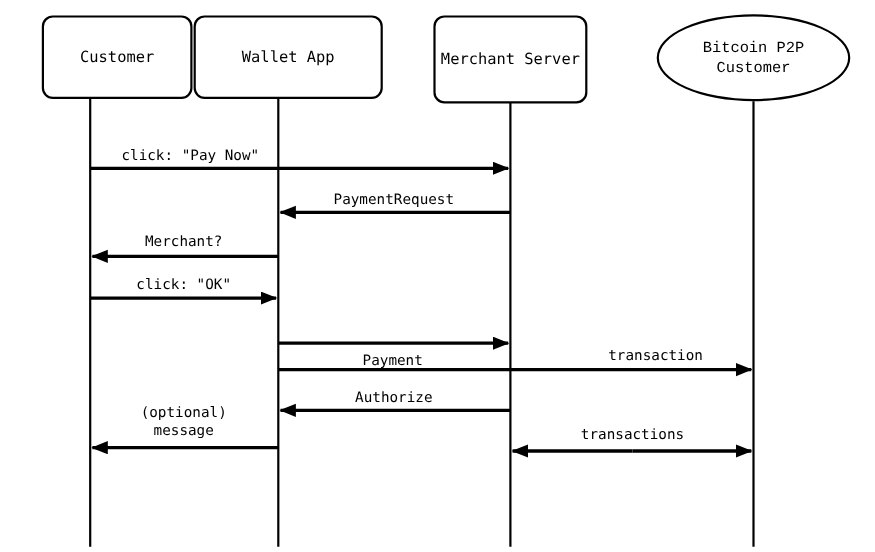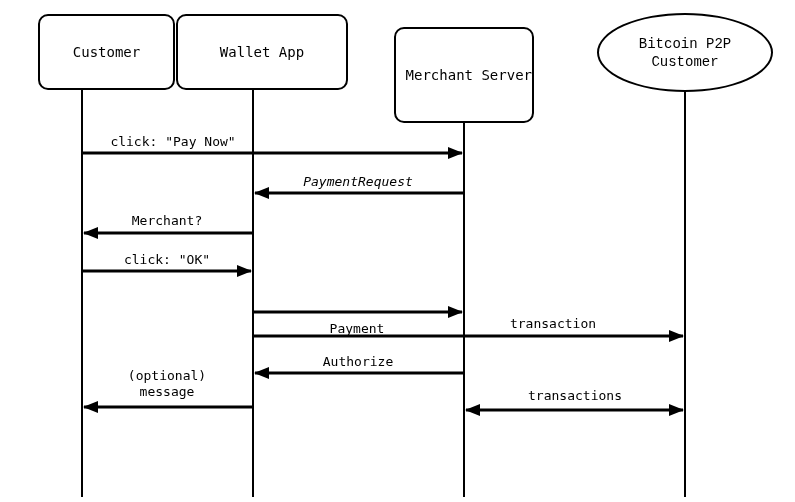--- a/index.html
+++ b/index.html
@@ -80,40 +80,40 @@
   </svg>
 
   <div class="participant rect" style="left:14px; top:14px; width:137px; height:76px;margin-left:24px;">
     <span class="line">Customer</span>
   </div>
 
   <div class="participant rect" style="left:176px; top:14px; width:172px; height:76px;">
     <span class="line">Wallet App</span>
   </div>
 
-  <div class="participant rect" style="left:394px; top:27px; width:140px; height:96px;align-items:flex-end;">
+  <div class="participant rect" style="left:394px; top:14px; width:140px; height:80px;">
     <span class="line">Merchant Server</span>
   </div>
 
   <div class="participant ellipse" style="left:597px; top:13px; width:176px; height:79px;font-family:Liberation Mono, monospace;">
     <span class="line">Bitcoin P2P</span>
     <span class="line">Customer</span>
   </div>
 
   <div class="msg-label" style="left:173px; top:134px;">click: "Pay Now"</div>
 
-  <div class="msg-label" style="left:358px; top:174px;font-style:italic;">PaymentRequest</div>
+  <div class="msg-label" style="left:358px; top:174px;">PaymentRequest</div>
 
   <div class="msg-label" style="left:167px; top:213px;">Merchant?</div>
 
   <div class="msg-label" style="left:167px; top:252px;">click: "OK"</div>
 
   <div class="msg-label" style="left:357px; top:293px;margin-top:28px;">Payment</div>
 
-  <div class="msg-label" style="left:553px; top:316px;">transaction</div>
+  <div class="msg-label" style="left:596px; top:316px;">transaction</div>
 
   <div class="msg-label" style="left:358px; top:354px;">Authorize</div>
 
   <div class="msg-label" style="left:167px; top:368px;">
     <span class="line">(optional)</span>
     <span class="line">message</span>
   </div>
 
   <div class="msg-label" style="left:575px; top:388px;">transactions</div>
 

